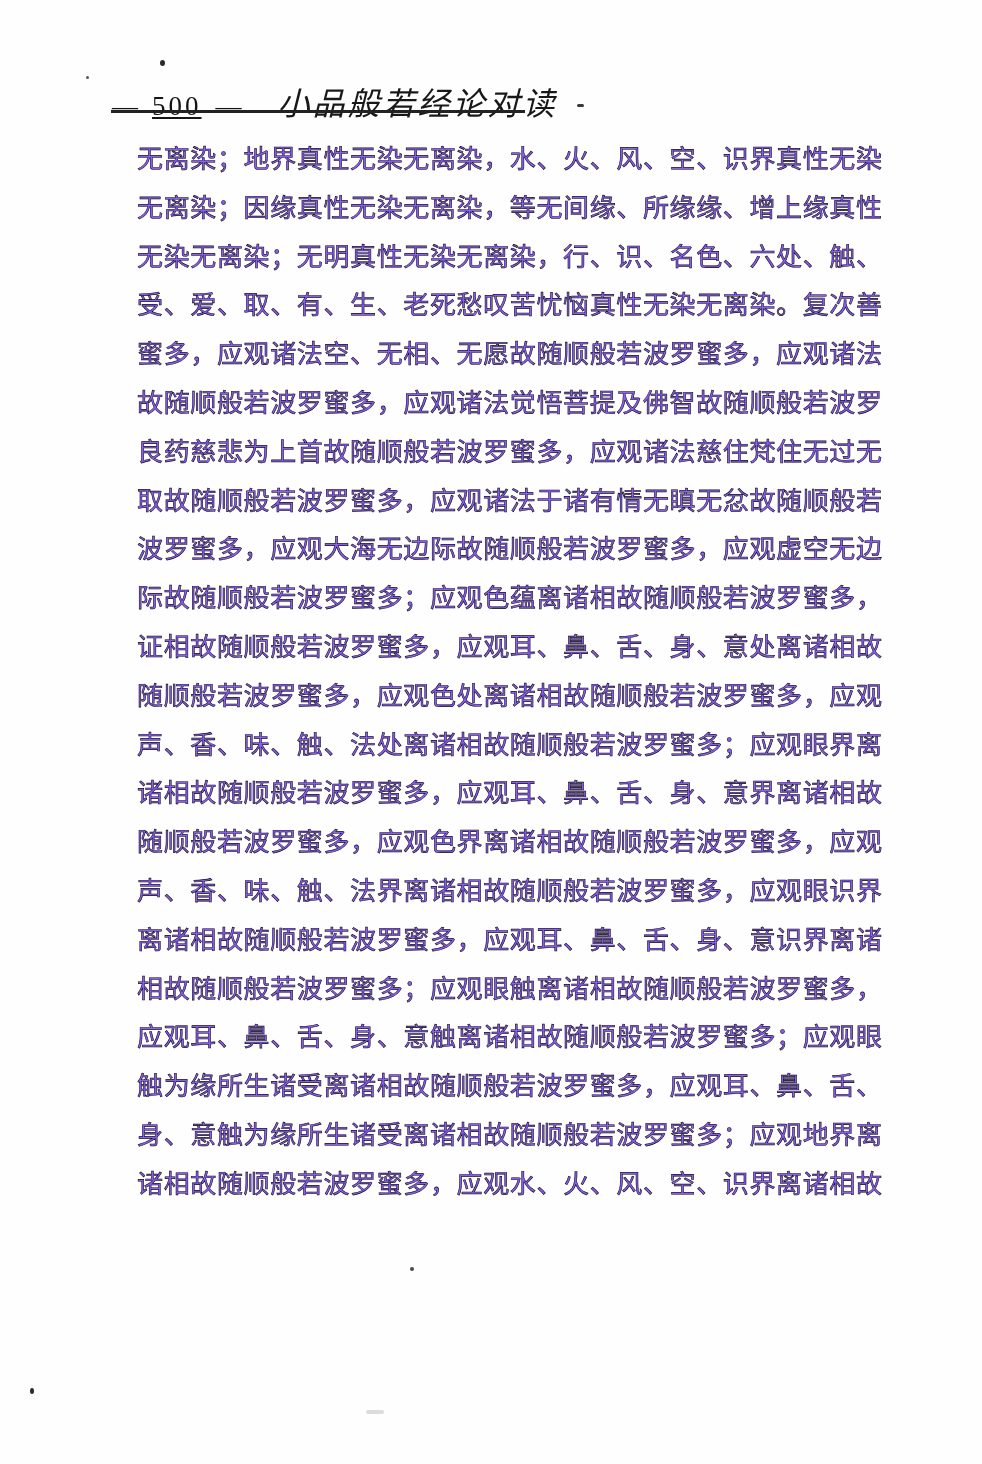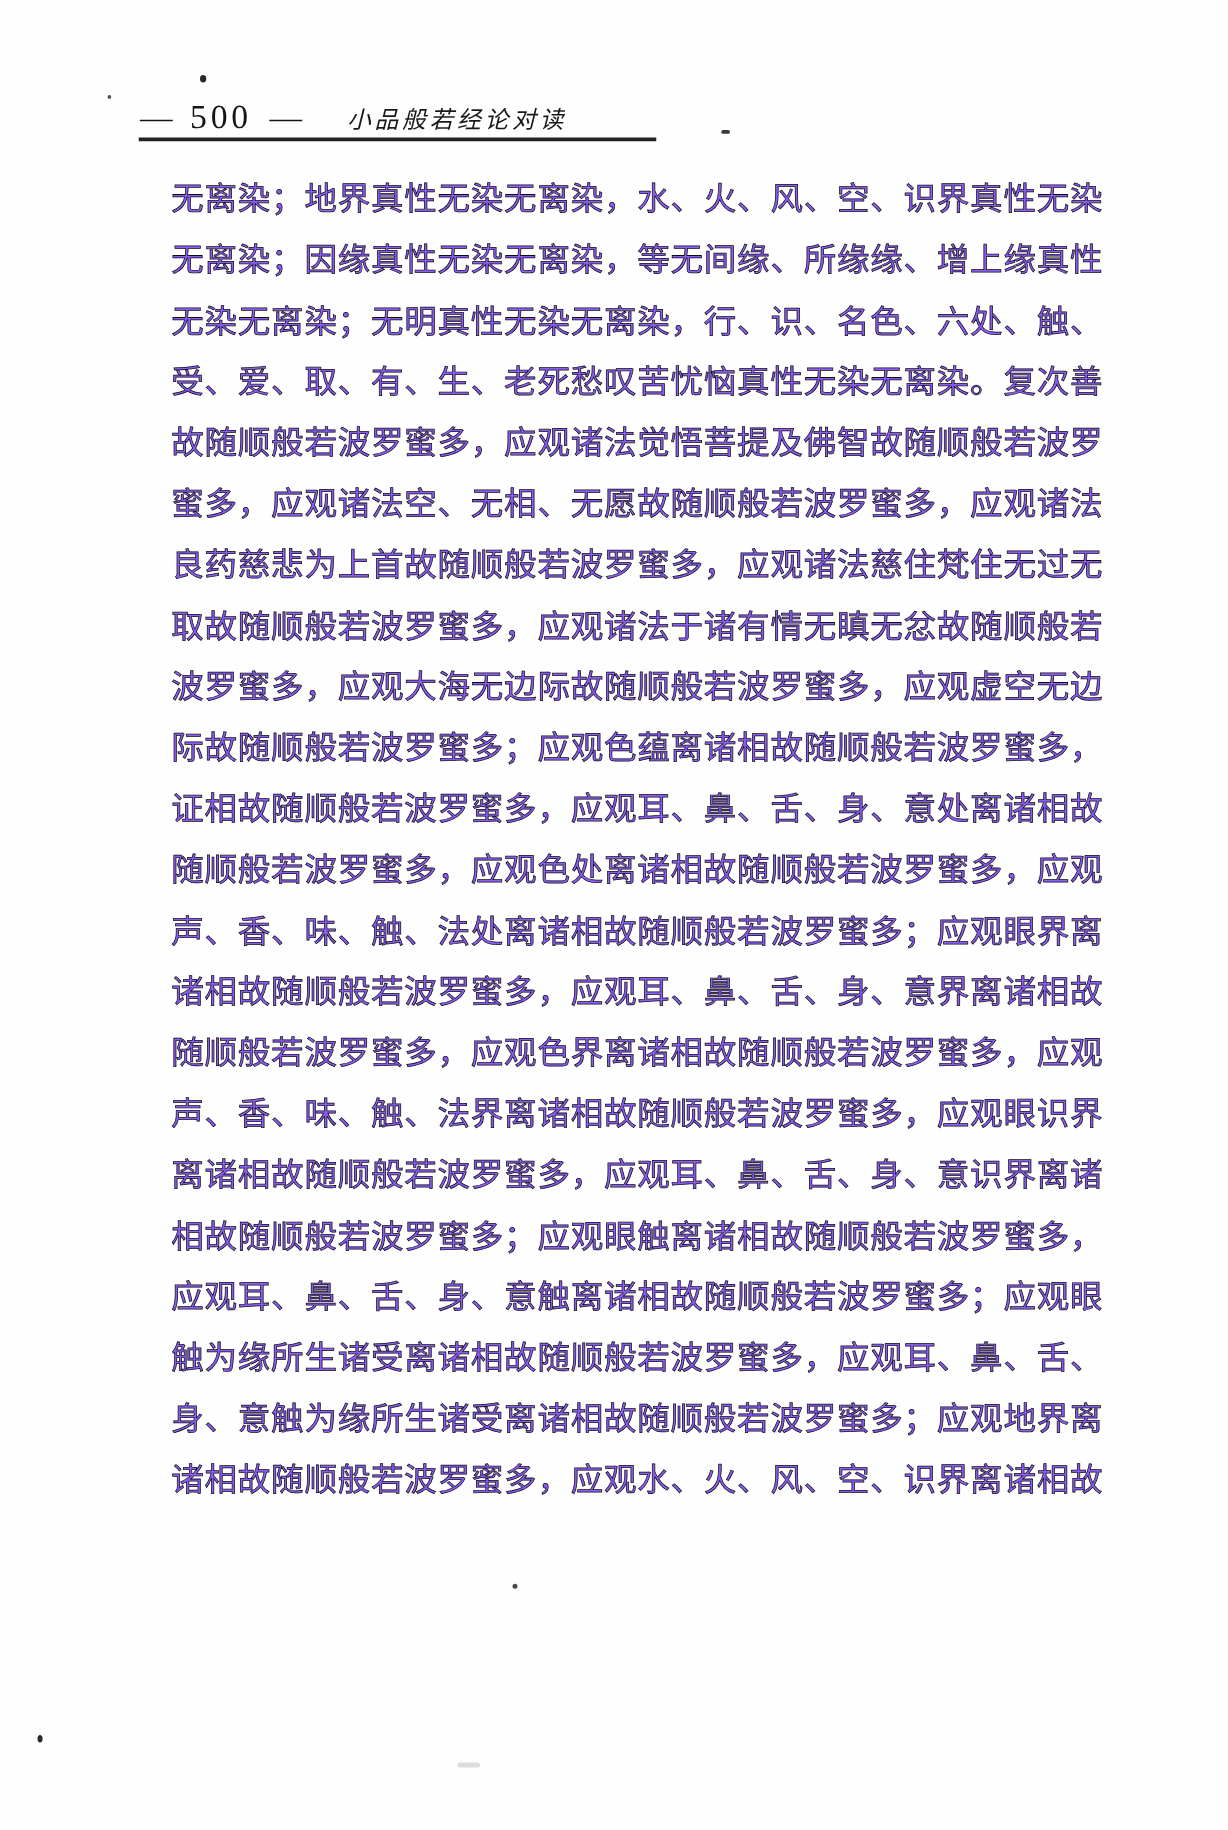--- a/index.html
+++ b/index.html
@@ -30,24 +30,25 @@
     white-space: nowrap;
   }
   .running-header .dash {
     font-size: 26px;
     letter-spacing: 0;
   }
   .running-header .pageno {
     margin: 0 14px;
     font-size: 27px;
     letter-spacing: 3px;
+    text-decoration: underline;
   }
   .running-header .title {
     margin-left: 36px;
-    font-size: 19px;
+    font-size: 32px;
     font-style: italic;
     letter-spacing: 3px;
     color: #181818;
     font-family: Liberation Serif, serif;
   }
   .header-underline {
     position: absolute;
     left: 111px;
     top: 110px;
     width: 414px;
@@ -99,22 +100,22 @@
     <span class="dash">—</span>
     <span class="title">小品般若经论对读</span>
   </div>
   <div class="header-underline"></div>
 
   <div class="body-text">
     <div class="text-line">无离染；地界真性无染无离染，水、火、风、空、识界真性无染</div>
     <div class="text-line">无离染；因缘真性无染无离染，等无间缘、所缘缘、增上缘真性</div>
     <div class="text-line">无染无离染；无明真性无染无离染，行、识、名色、六处、触、</div>
     <div class="text-line">受、爱、取、有、生、老死愁叹苦忧恼真性无染无离染。复次善</div>
+    <div class="text-line">蜜多，应观诸法空、无相、无愿故随顺般若波罗蜜多，应观诸法</div>
     <div class="text-line">故随顺般若波罗蜜多，应观诸法觉悟菩提及佛智故随顺般若波罗</div>
-    <div class="text-line">蜜多，应观诸法空、无相、无愿故随顺般若波罗蜜多，应观诸法</div>
     <div class="text-line">良药慈悲为上首故随顺般若波罗蜜多，应观诸法慈住梵住无过无</div>
     <div class="text-line">取故随顺般若波罗蜜多，应观诸法于诸有情无瞋无忿故随顺般若</div>
     <div class="text-line">波罗蜜多，应观大海无边际故随顺般若波罗蜜多，应观虚空无边</div>
     <div class="text-line">际故随顺般若波罗蜜多；应观色蕴离诸相故随顺般若波罗蜜多，</div>
     <div class="text-line">证相故随顺般若波罗蜜多，应观耳、鼻、舌、身、意处离诸相故</div>
     <div class="text-line">随顺般若波罗蜜多，应观色处离诸相故随顺般若波罗蜜多，应观</div>
     <div class="text-line">声、香、味、触、法处离诸相故随顺般若波罗蜜多；应观眼界离</div>
     <div class="text-line">诸相故随顺般若波罗蜜多，应观耳、鼻、舌、身、意界离诸相故</div>
     <div class="text-line">随顺般若波罗蜜多，应观色界离诸相故随顺般若波罗蜜多，应观</div>
     <div class="text-line">声、香、味、触、法界离诸相故随顺般若波罗蜜多，应观眼识界</div>

